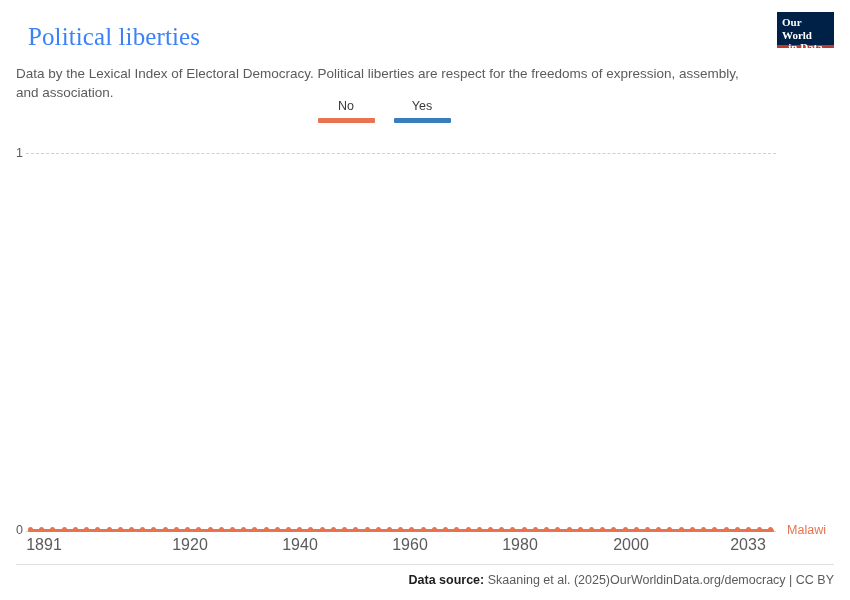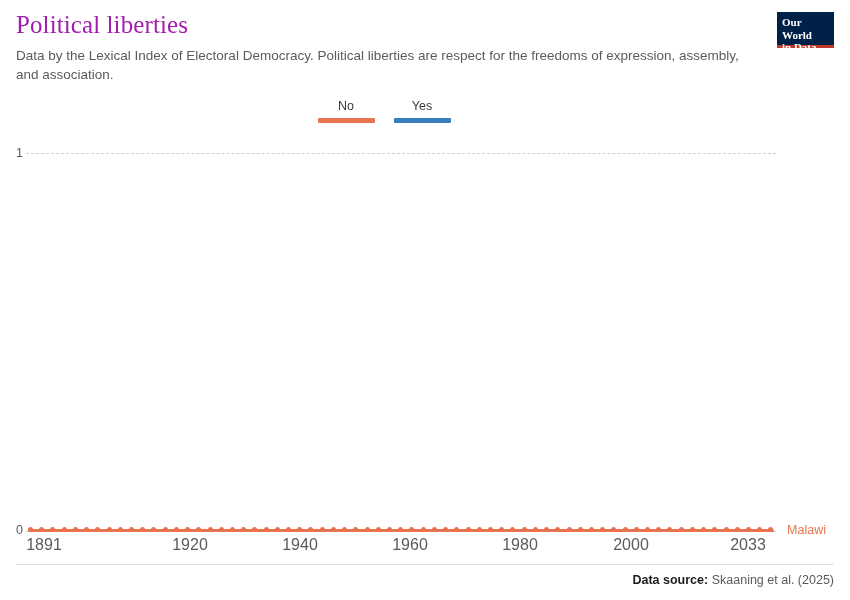--- a/index.html
+++ b/index.html
@@ -22,22 +22,22 @@
   .header {
     position: absolute;
     left: 16px;
     top: 10px;
     width: 760px;
   }
   .chart-title {
     font-family: "Liberation Serif", serif;
     font-size: 25px;
     font-weight: 400;
-    color: #a21caf;
-    margin: 0;
+    color: #3b82f6;
+    margin: 12px;
     line-height: 30px;
     letter-spacing: 0.1px;
   }
   .chart-subtitle {
     font-size: 13.5px;
     color: #5b5b5b;
     line-height: 19px;
     margin-top: 6px;
     max-width: 730px;
   }
@@ -51,21 +51,21 @@
     height: 36px;
     background: #002147;
     color: #ffffff;
     font-family: "Liberation Serif", serif;
     font-weight: 700;
     font-size: 11px;
     line-height: 12.5px;
     padding: 4px 5px 0 5px;
     border-bottom: 3px solid #c0392b;
   }
-  .owid-logo .l2 { display: block; }
+  .owid-logo .l2 { display: block; text-align: center; }
 
   
   .legend {
     position: absolute;
     left: 0;
     top: 99px;
     width: 768px;
     display: flex;
     justify-content: center;
     gap: 16px;
@@ -294,15 +294,20 @@
     <div class="xtick" style="left:504px;">1980</div>
     <div class="xtick" style="left:615px;text-align:center;">2000</div>
     <div class="xtick" style="left:732px;">2033</div>
   </div>
 
   <div class="footer">
     <div class="src">
       <strong>Data source:</strong>
       <span class="name">Skaaning et al. (2025)</span>
     </div>
+    <div class="right">
+      <span class="link">OurWorldinData.org/democracy</span>
+      <span>|</span>
+      <span class="link">CC BY</span>
+    </div>
   </div>
 
 </div>
 
 </body></html>

